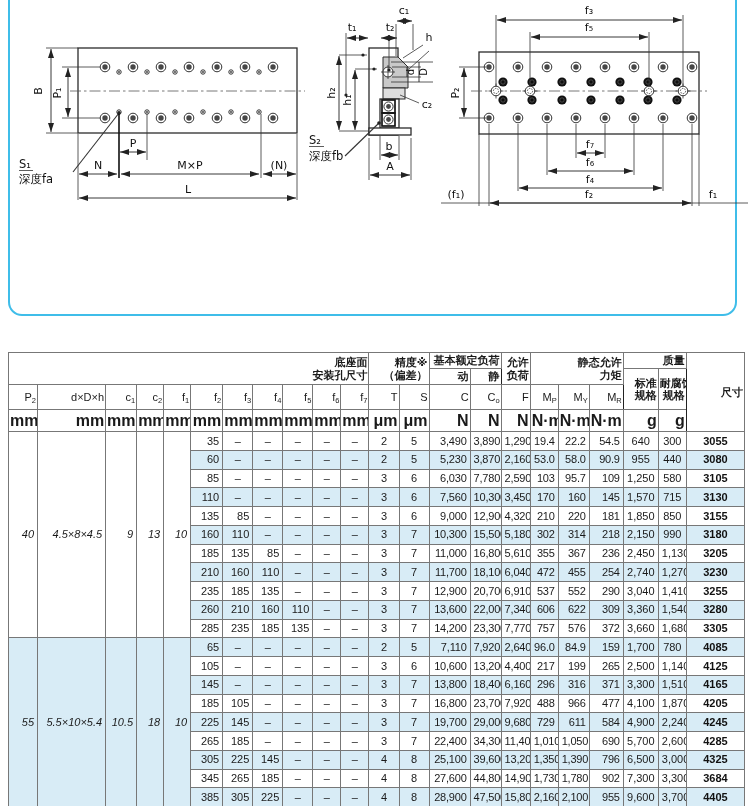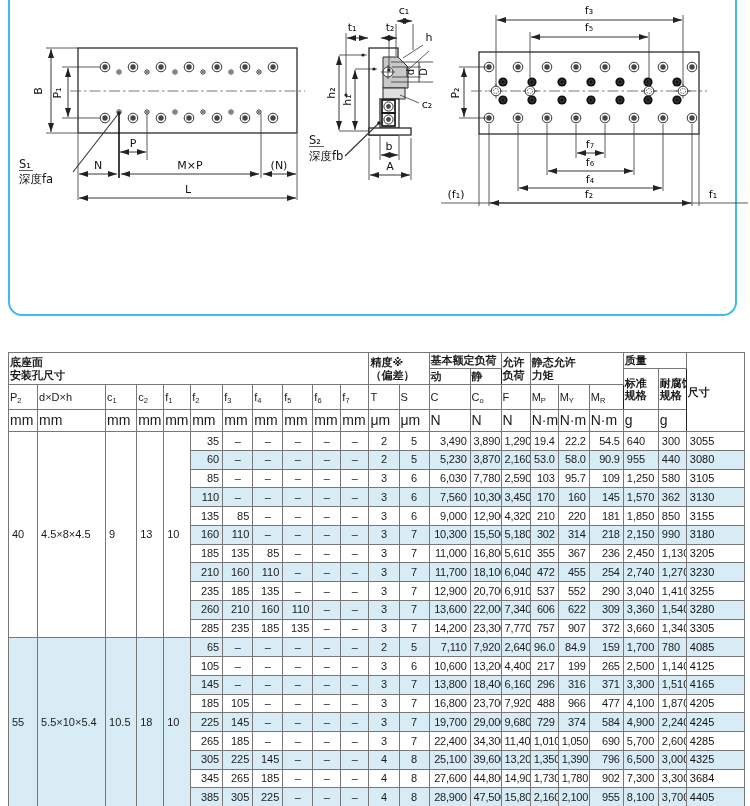--- a/index.html
+++ b/index.html
@@ -25,37 +25,37 @@
   .hole-i{fill:#474747;}
   .hole-d{fill:#333;}
   .hole-b{fill:#101010;}
   .hole-br{fill:none;stroke:#555;stroke-width:.8;}
   .hole-h{fill:none;stroke:#444;stroke-width:.9;stroke-dasharray:1.5 1.2;}
   
   #spec-table{position:absolute;left:8px;top:352px;width:737px;border-collapse:collapse;
               table-layout:fixed;border:1.6px solid #222;}
   #spec-table th,#spec-table td{border:1px solid #777;box-sizing:border-box;overflow:hidden;
               white-space:nowrap;line-height:1.12;}
-  #spec-table thead th{background:#fff;padding:0 1px;text-align:left;vertical-align:middle;}
+  #spec-table thead th{background:#fff;padding:0 1px;text-align:right;vertical-align:middle;}
   tr.h1 th,tr.h2 th{font-size:11px;font-weight:700;}
   tr.h1 th{height:16px;}
   tr.h2 th{height:16px;}
   tr.h3 th{height:25px;font-size:11px;font-weight:400;}
-  tr.h4 th{height:22px;font-size:14px;font-weight:400;border-bottom:1.4px solid #222;}
+  tr.h4 th{height:22px;font-size:16px;font-weight:700;border-bottom:1.4px solid #222;}
   th.sizeh{font-size:12px;font-weight:700;}
   sub{font-size:7.5px;vertical-align:-2px;line-height:0;}
   #spec-table td{height:18.75px;padding:0 3px;font-size:11px;border-top-color:#9aa7ad;}
   tr.blue td{background:#d8ecf6;}
-  td.gcell{background:#fff;text-align:left;font-size:10.5px;}
+  td.gcell{background:#fff;text-align:right;font-size:10.5px;font-style:italic;}
   tr.gsep td{border-top:1.4px solid #222;}
   td.fcol{text-align:right;padding-right:5px;}
   td.ts{text-align:center;}
   td.load{text-align:right;font-size:9.5px;letter-spacing:-0.2px;padding-right:2px;}
-  td.mass{text-align:left;font-size:10px;padding-right:3px;}
-  td.size{text-align:left;font-weight:400;font-size:11.5px;color:#111;}
+  td.mass{text-align:center;font-size:10px;padding-right:3px;}
+  td.size{text-align:center;font-weight:700;font-size:11.5px;color:#111;}
   td.dash{text-align:center;padding-right:0;}
   .bl{border-left:1.6px solid #222 !important;}
 </style>
 </head>
 <body>
 
 <div id="page">
 
   <div id="diagram-box"></div>
 
@@ -526,21 +526,21 @@
           <td class="fcol dash">–</td>
           <td class="ts bl">3</td>
           <td class="ts">6</td>
           <td class="load bl">7,560</td>
           <td class="load">10,300</td>
           <td class="load bl">3,450</td>
           <td class="load bl">170</td>
           <td class="load">160</td>
           <td class="load">145</td>
           <td class="mass bl">1,570</td>
-          <td class="mass">362</td>
+          <td class="mass">715</td>
           <td class="size bl">3130</td>
         </tr>
         <tr>
           <td class="fcol">135</td>
           <td class="fcol">85</td>
           <td class="fcol dash">–</td>
           <td class="fcol dash">–</td>
           <td class="fcol dash">–</td>
           <td class="fcol dash">–</td>
           <td class="ts bl">3</td>
@@ -656,24 +656,24 @@
           <td class="fcol">185</td>
           <td class="fcol">135</td>
           <td class="fcol dash">–</td>
           <td class="fcol dash">–</td>
           <td class="ts bl">3</td>
           <td class="ts">7</td>
           <td class="load bl">14,200</td>
           <td class="load">23,300</td>
           <td class="load bl">7,770</td>
           <td class="load bl">757</td>
-          <td class="load">907</td>
+          <td class="load">576</td>
           <td class="load">372</td>
           <td class="mass bl">3,660</td>
-          <td class="mass">1,340</td>
+          <td class="mass">1,680</td>
           <td class="size bl">3305</td>
         </tr>
         <tr class="blue gsep">
           <td rowspan="9" class="gcell">55</td>
           <td rowspan="9" class="gcell">5.5×10×5.4</td>
           <td rowspan="9" class="gcell">10.5</td>
           <td rowspan="9" class="gcell">18</td>
           <td rowspan="9" class="gcell">10</td>
           <td class="fcol">65</td>
           <td class="fcol dash">–</td>
@@ -756,21 +756,21 @@
           <td class="fcol dash">–</td>
           <td class="fcol dash">–</td>
           <td class="fcol dash">–</td>
           <td class="fcol dash">–</td>
           <td class="ts bl">3</td>
           <td class="ts">7</td>
           <td class="load bl">19,700</td>
           <td class="load">29,000</td>
           <td class="load bl">9,680</td>
           <td class="load bl">729</td>
-          <td class="load">374</td>
+          <td class="load">611</td>
           <td class="load">584</td>
           <td class="mass bl">4,900</td>
           <td class="mass">2,240</td>
           <td class="size bl">4245</td>
         </tr>
         <tr>
           <td class="fcol">265</td>
           <td class="fcol">185</td>
           <td class="fcol dash">–</td>
           <td class="fcol dash">–</td>
@@ -834,19 +834,19 @@
           <td class="fcol dash">–</td>
           <td class="fcol dash">–</td>
           <td class="ts bl">4</td>
           <td class="ts">8</td>
           <td class="load bl">28,900</td>
           <td class="load">47,500</td>
           <td class="load bl">15,800</td>
           <td class="load bl">2,160</td>
           <td class="load">2,100</td>
           <td class="load">955</td>
-          <td class="mass bl">8,100</td>
+          <td class="mass bl">9,600</td>
           <td class="mass">3,700</td>
           <td class="size bl">4405</td>
         </tr>
       </tbody>
   </table>
 </div>
 
 </body></html>

